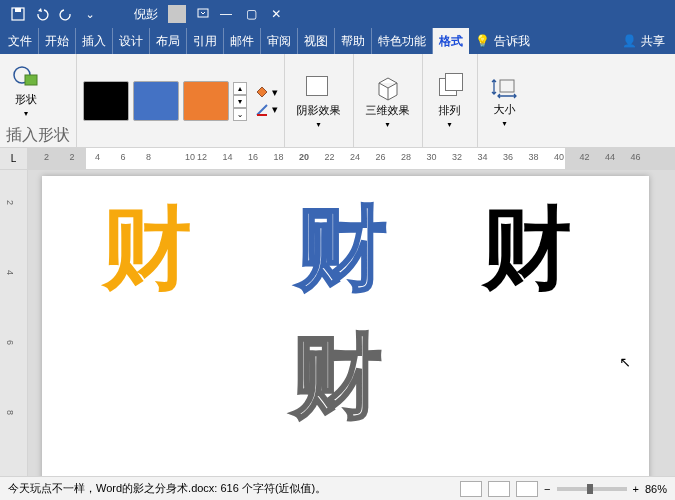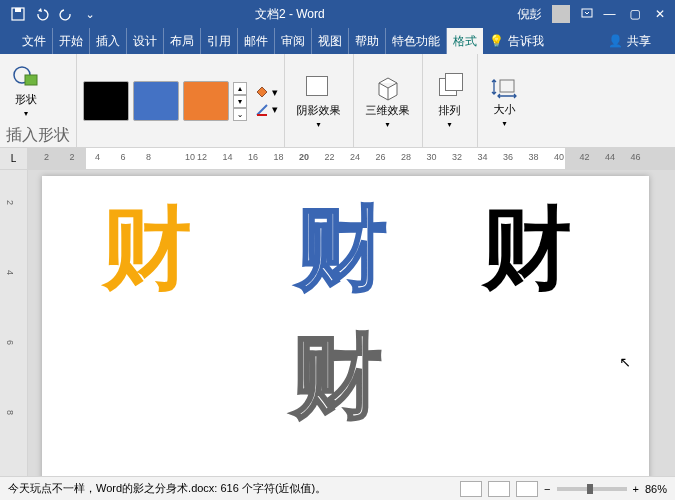--- a/index.html
+++ b/index.html
@@ -4,24 +4,24 @@
 <style>
 *{margin:0;padding:0;box-sizing:border-box;font-family:"Microsoft YaHei","Segoe UI",sans-serif;}
 body{width:675px;height:500px;background:#f3f3f3;overflow:hidden;display:flex;flex-direction:column;}
 .titlebar{height:28px;background:#2b579a;display:flex;align-items:center;color:#fff;font-size:12px;padding:0 4px;}
 .qat{display:flex;gap:8px;margin-left:6px;}
 .qat span{width:16px;height:16px;display:flex;align-items:center;justify-content:center;}
 .titlecenter{flex:1;text-align:center;}
 .titleright{display:flex;align-items:center;gap:10px;margin-right:6px;margin-left:36px;}
 .userbox{width:18px;height:18px;background:#c8c8c8;}
 .winbtns{display:flex;gap:14px;}
-.tabs{height:26px;background:#2b579a;display:flex;align-items:center;color:#fff;font-size:12px;padding:0 16px;}
+.tabs{height:26px;background:#2b579a;display:flex;align-items:center;color:#fff;font-size:12px;padding:0 2px;}
 .tab{padding:0 6px;height:26px;display:flex;align-items:center;cursor:pointer;white-space:nowrap;}
 .tab.sep{border-right:1px solid rgba(255,255,255,0.3);}
-.tab.active{background:#f3f3f3;color:#0f766e;}
+.tab.active{background:#f3f3f3;color:#1d4ed8;font-weight:bold;}
 .bulb{margin-left:6px;display:flex;align-items:center;gap:4px;}
 .share{margin-left:auto;margin-right:8px;display:flex;align-items:center;gap:4px;}
 .ribbon{height:94px;background:#f3f3f3;border-bottom:1px solid #d4d4d4;display:flex;}
 .rgroup{border-right:1px solid #d4d4d4;display:flex;flex-direction:column;padding:2px 6px 1px;}
 .rgroup .body{flex:1;display:flex;align-items:center;gap:4px;}
 .rgroup .label{font-size:16px;text-align:center;color:#666;padding-top:2px;}
 .bigbtn{display:flex;flex-direction:column;align-items:center;justify-content:center;gap:2px;padding:2px 6px;cursor:pointer;}
 .bigbtn .txt{font-size:11px;}
 .shapeicon{width:28px;height:28px;}
 .gallery{display:flex;gap:4px;align-items:center;}
@@ -76,23 +76,20 @@
           <path d="M6 1 L3 4 L7 5" fill="#fff"></path>
         </svg>
       </span>
     <span>
         <svg width="14" height="14" viewBox="0 0 14 14">
           <path d="M5 3 A5 5 0 1 0 11 7" fill="none" stroke="#fff" stroke-width="1.3"></path>
         </svg>
       </span>
     <span style="font-size:11px;">⌄</span>
   </div>
-  <div class="titlecenter">
-    <span>文档2</span> - <span>Word</span>
-  </div>
   <div class="titleright">
     <span>倪彭</span>
     <div class="userbox"></div>
     <span><svg width="14" height="14" viewBox="0 0 14 14">
           <rect x="2" y="3" width="10" height="8" fill="none" stroke="#fff"></rect>
           <path d="M5 6 L7 8 L9 6" fill="none" stroke="#fff"></path>
         </svg></span>
     <div class="winbtns">
       <span>—</span>
       <span>▢</span>

